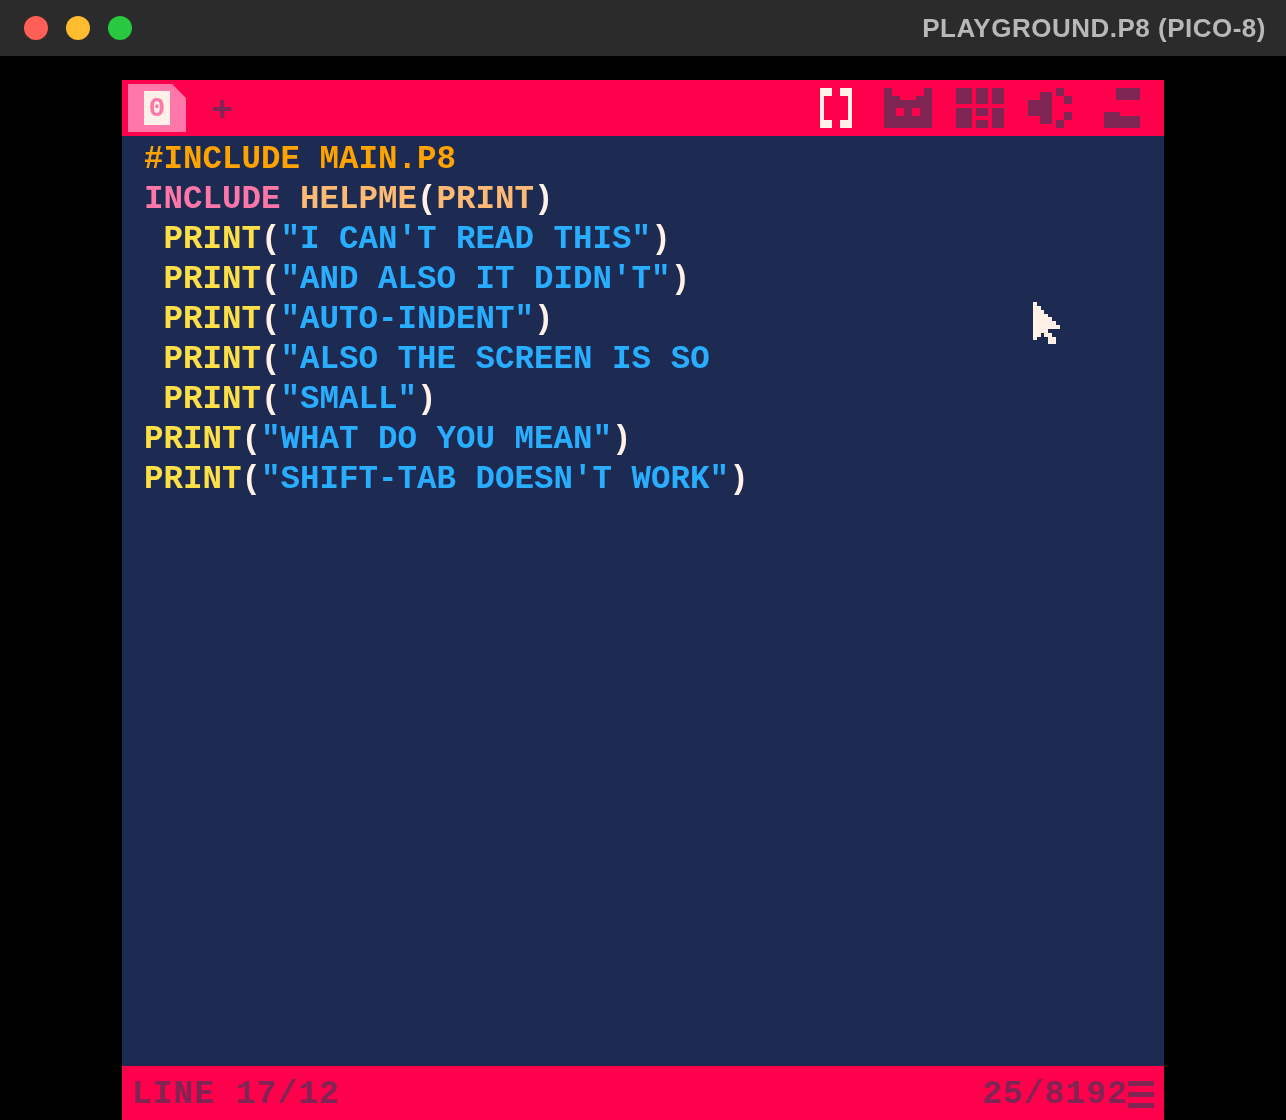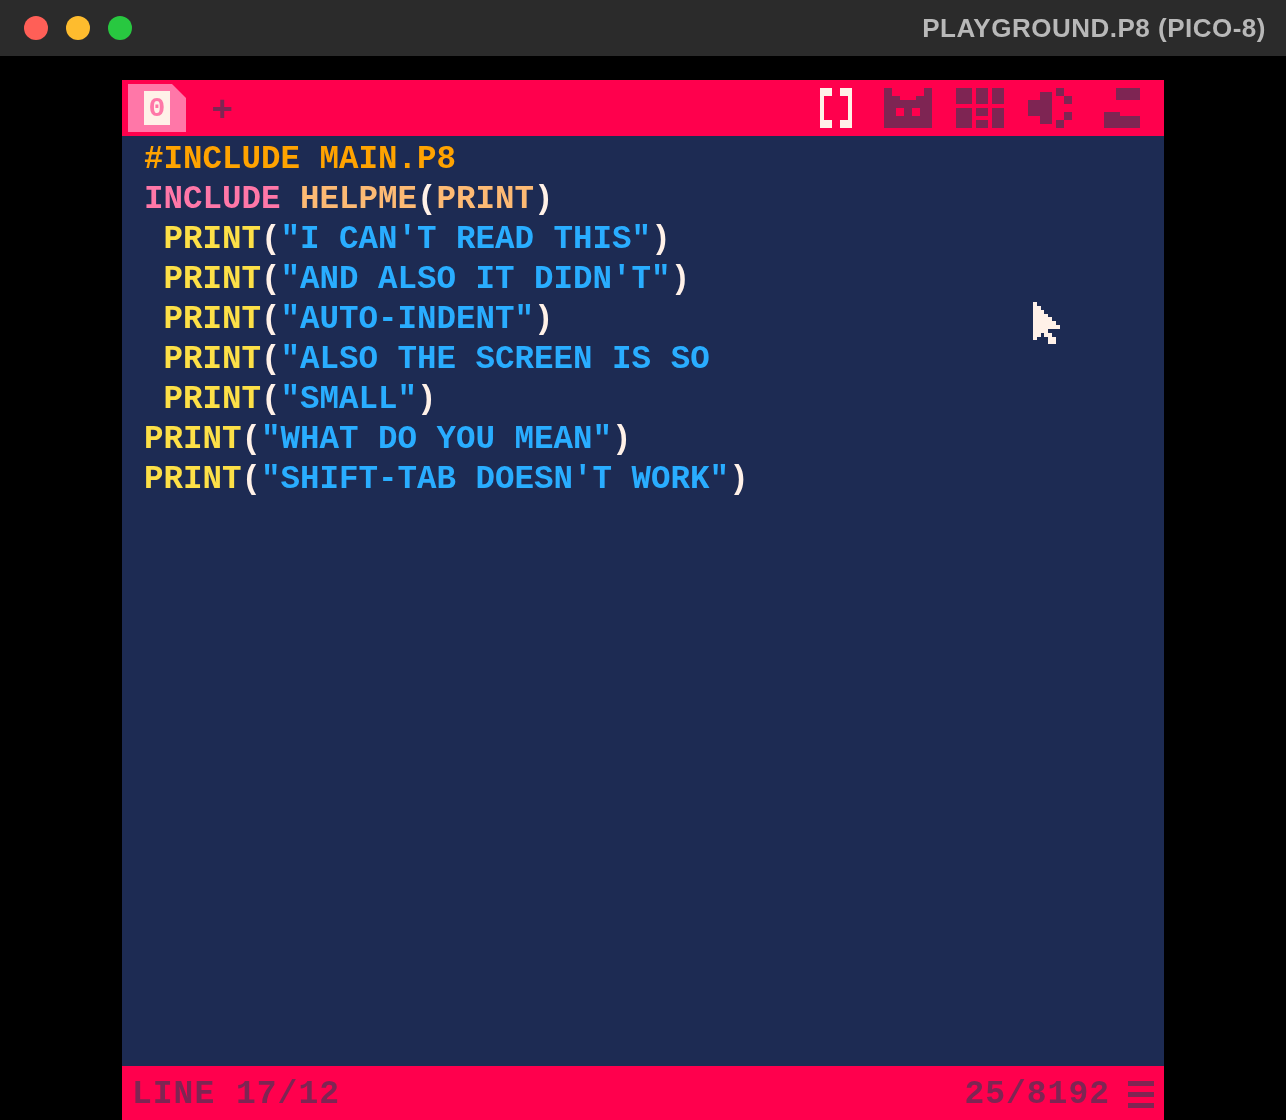--- a/index.html
+++ b/index.html
@@ -162,21 +162,21 @@
     display:flex;
     align-items:center;
     padding: 0 10px;
     font-family: "Courier New", monospace;
     font-weight:bold;
     font-size:33px;
     letter-spacing: 1px;
     color:#7e2553;
   }
   .status-left{}
-  .status-right{ margin-left:auto; display:flex; align-items:center; gap:18px;}
+  .status-right{ margin-left:auto; display:flex; align-items:center; }
   .hamburger{
     width:26px;
     display:flex;flex-direction:column;gap:6px;
   }
   .hamburger div{height:5px;background:#7e2553;}
   
   
   .pixel-cursor{
     position:absolute;
     top: 166px;

